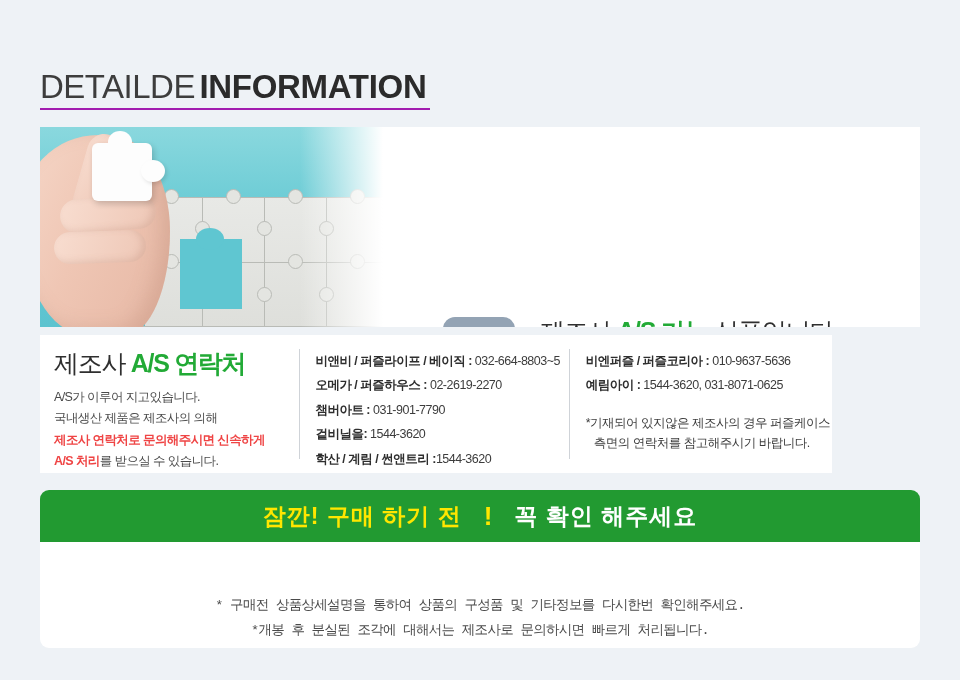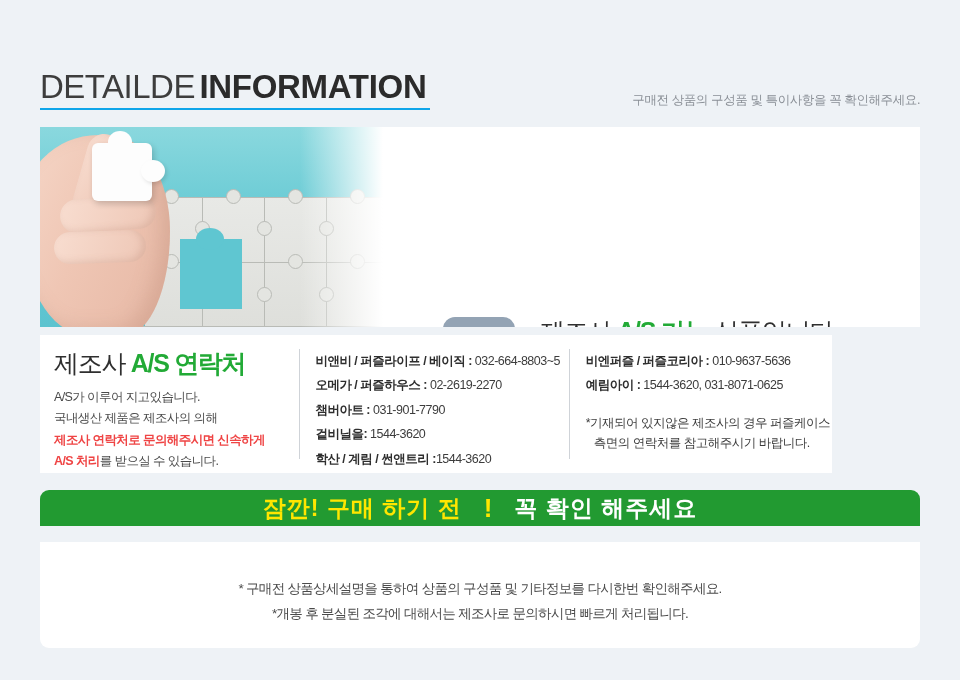--- a/index.html
+++ b/index.html
@@ -15,21 +15,21 @@
     background: #eef2f6;
   }
 
   
   .header {
     position: absolute; left: 40px; top: 68px;
     width: 880px; height: 48px;
   }
   .title-wrap {
     position: absolute; left: 0; top: 0;
-    border-bottom: 2px solid #0ea5e9;
+    border-bottom: 2px solid #a21caf;
     padding-bottom: 2px;
     padding-right: 4px;
   }
   .title-light {
     font-size: 33px; font-weight: 300; letter-spacing: -0.5px;
     color: #3d3d3d; font-family: "Liberation Sans", sans-serif;
   }
   .title-bold {
     font-size: 33px; font-weight: bold; letter-spacing: -0.3px;
     color: #2b2b2b; font-family: "Liberation Sans", sans-serif;
@@ -169,21 +169,21 @@
   .ct-note {
     margin-top: 15px;
     font-size: 12.5px; line-height: 1.6; color: #3c3c3c; letter-spacing: -0.5px;
   }
   .ct-note b { font-weight: normal; }
   .ct-note .indent { display:block; padding-left: 8px; }
 
   
   .green-banner {
     position: absolute; left: 40px; top: 490px;
-    width: 880px; height: 36px;
+    width: 880px; height: 52px;
     background: #229a31;
     border-radius: 9px 9px 0 0;
     display: flex; align-items: center; justify-content: center;
   }
   .gb-yellow {
     color:#ffe600; font-size: 23px; font-weight: bold; letter-spacing: 1px;
   }
   .gb-bang {
     color:#ffe600; font-size: 26px; font-weight: bold;
     margin: 0 22px; letter-spacing: 0;
@@ -199,35 +199,34 @@
     background: #ffffff;
     border-radius: 0 0 9px 9px;
     text-align: center;
     padding-top: 20px;
   }
   .notice-main {
     font-size: 18px; letter-spacing: -1px; color: #3a3a3a; line-height: 1.4;
   }
   .notice-main .r { color:#ff3b3b; font-weight: bold; }
   .notice-sub {
-    margin-top: 15px;
-    font-size: 13.5px; line-height: 1.85; color: #4a4a4a; letter-spacing: -0.7px;
+    margin-top: 32px;
+    font-size: 13.5px; line-height: 1.85; color: #4a4a4a; letter-spacing: -0.7px; font-family: Liberation Mono, monospace;
   }
 </style>
 </head>
 <body>
 
 <div id="page">
 
   <div class="header">
     <div class="title-wrap">
       <span class="title-light">DETAILDE</span>
       <span class="title-bold">INFORMATION</span>
     </div>
-    <div class="header-note">구매전 상품의 구성품 및 특이사항을 꼭 확인해주세요.</div>
   </div>
 
   <div class="hero">
 
     <div class="photo">
       <div class="band-top"></div>
       <div class="band-bottom"></div>
       <div class="teal-left"></div>
 
       <div class="puzzle-grid">

